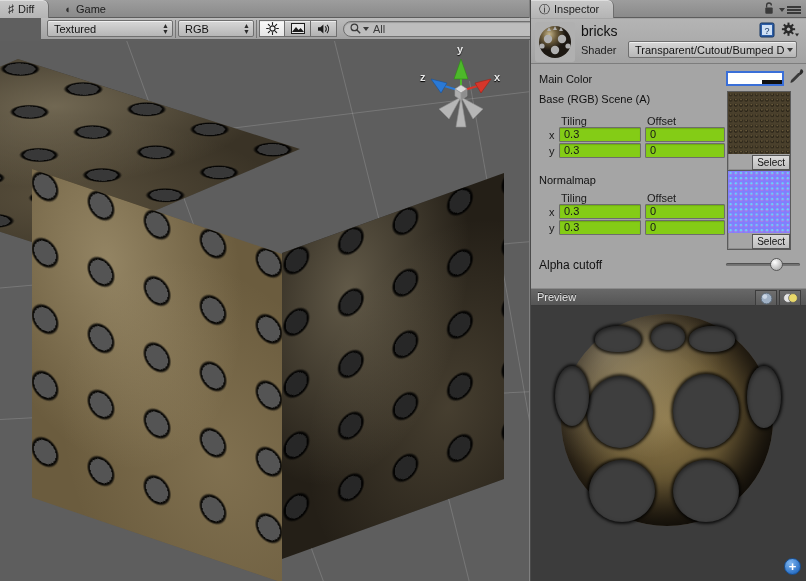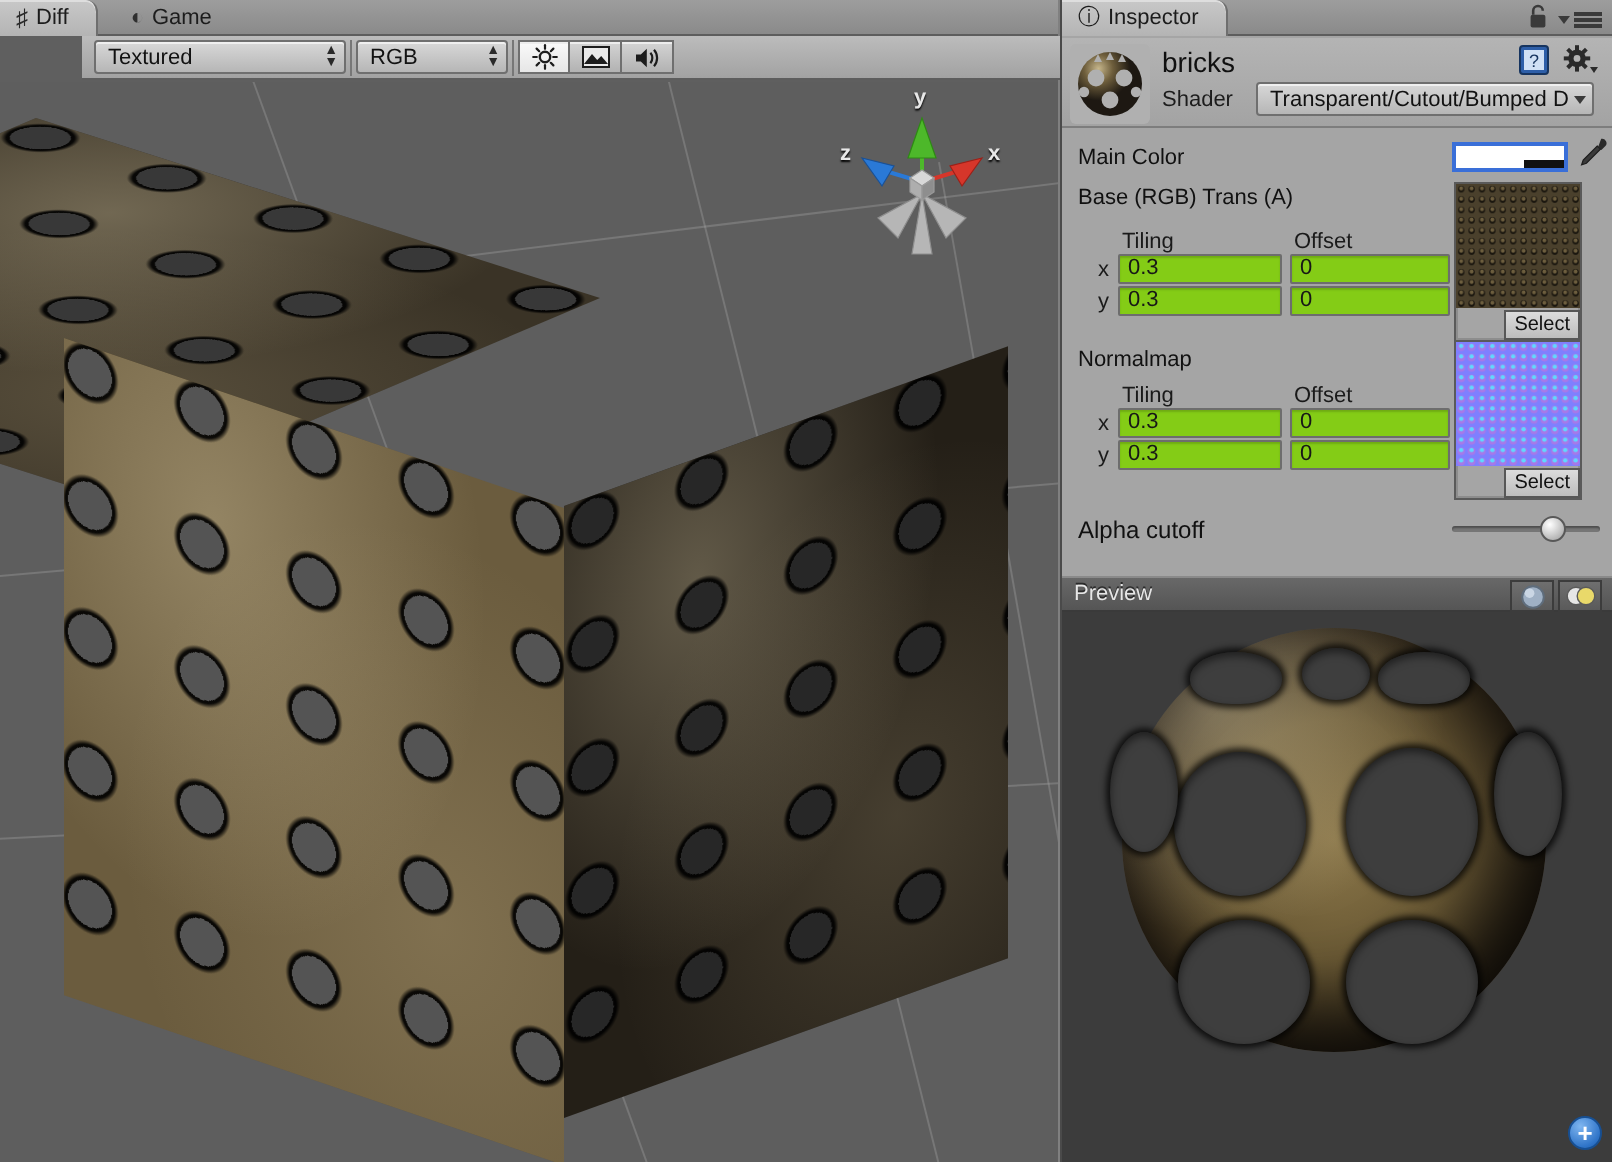--- a/index.html
+++ b/index.html
@@ -259,20 +259,28 @@
           <rect x="0.5" y="0.5" width="13" height="10" fill="#e9e9e9" stroke="#1c1c1c"></rect>
           <path d="M1 9 L5 4 L7.6 7 L9.6 5 L13 9 Z" fill="#1c1c1c"></path>
         </svg>
       </div>
       <div class="tb-btn">
         <svg width="14" height="12" viewBox="0 0 14 12">
           <path d="M1 4.2 H3.4 L6.4 1.4 V10.6 L3.4 7.8 H1 Z" fill="#1c1c1c"></path>
           <path d="M8.2 3.4 A4 4 0 0 1 8.2 8.6" fill="none" stroke="#1c1c1c" stroke-width="1.1"></path>
           <path d="M10 1.9 A6.2 6.2 0 0 1 10 10.1" fill="none" stroke="#1c1c1c" stroke-width="1.1"></path>
         </svg>
+      </div>
+      <div class="searchfield">
+        <svg width="11" height="11" viewBox="0 0 11 11">
+          <circle cx="4.4" cy="4.4" r="3.3" fill="none" stroke="#3a3a3a" stroke-width="1.2"></circle>
+          <line x1="6.9" y1="6.9" x2="10.2" y2="10.2" stroke="#3a3a3a" stroke-width="1.4"></line>
+        </svg>
+        <span class="tri-down" style="margin-right:2px;"></span>
+        <span title="All">All</span>
       </div>
       <div style="position:absolute;right:3px;top:2px;">
         <div style="display:flex;align-items:center;gap:2px;">
           <span class="tri-down"></span>
           <span class="hamburger">
               <i></i>
               <i></i>
               <i></i>
             </span>
         </div>
@@ -413,21 +421,21 @@
     <div style="position:absolute;left:195px;top:71px;width:58px;height:15px;background:#ffffff;border:2px solid #3a6fd8;">
       <div style="position:absolute;right:0;bottom:0;width:20px;height:4px;background:#111;"></div>
     </div>
     <div style="position:absolute;left:258px;top:68px;">
       <svg width="15" height="18" viewBox="0 0 15 18">
         <path d="M11.6 1.4 a2.2 2.2 0 0 1 2.1 3.6 l-2 2 -1.6 -1.6 z" fill="#2b2b2b"></path>
         <path d="M9.6 5.0 l1.6 1.6 -7 7 -2.4 .8 .8 -2.4 z" fill="#3a3a3a" stroke="#1e1e1e" stroke-width=".6"></path>
       </svg>
     </div>
 
-    <div class="prop-label" style="left:8px; top:93px;">Base (RGB) Trans (A)</div>
+    <div class="prop-label" style="left:8px; top:93px;">Base (RGB) Scene (A)</div>
     <div class="texslot" style="left:196px; top:91px;">
       <svg width="62" height="62" viewBox="0 0 62 62" style="display:block;">
         <defs>
           <pattern id="dif" width="5.2" height="5.2" patternUnits="userSpaceOnUse">
             <rect width="5.2" height="5.2" fill="#4a402c"></rect>
             <circle cx="2.6" cy="2.6" r="1.6" fill="#1b170f"></circle>
             <circle cx="2.6" cy="2.2" r="1.0" fill="#6d5e3e"></circle>
           </pattern>
         </defs>
         <rect width="62" height="62" fill="url(#dif)"></rect>

